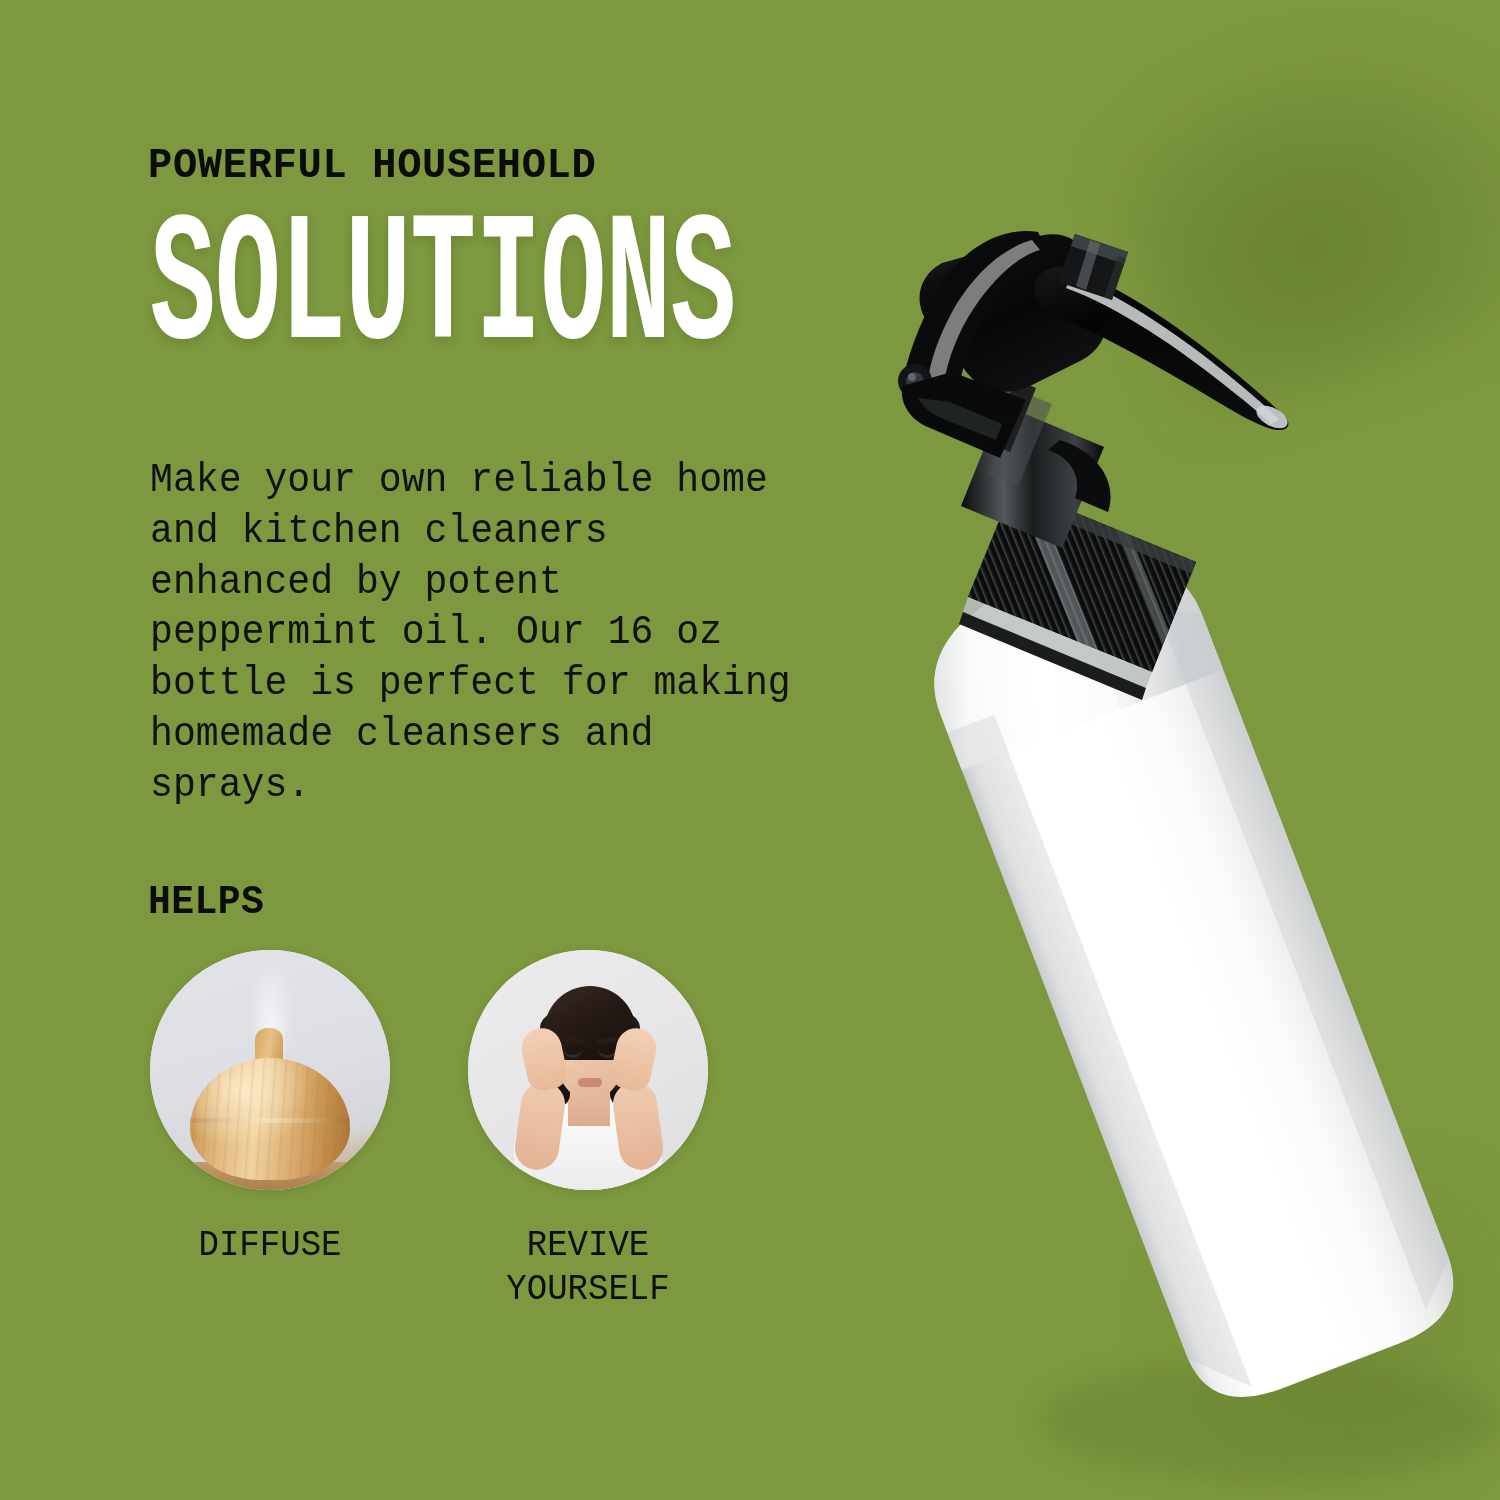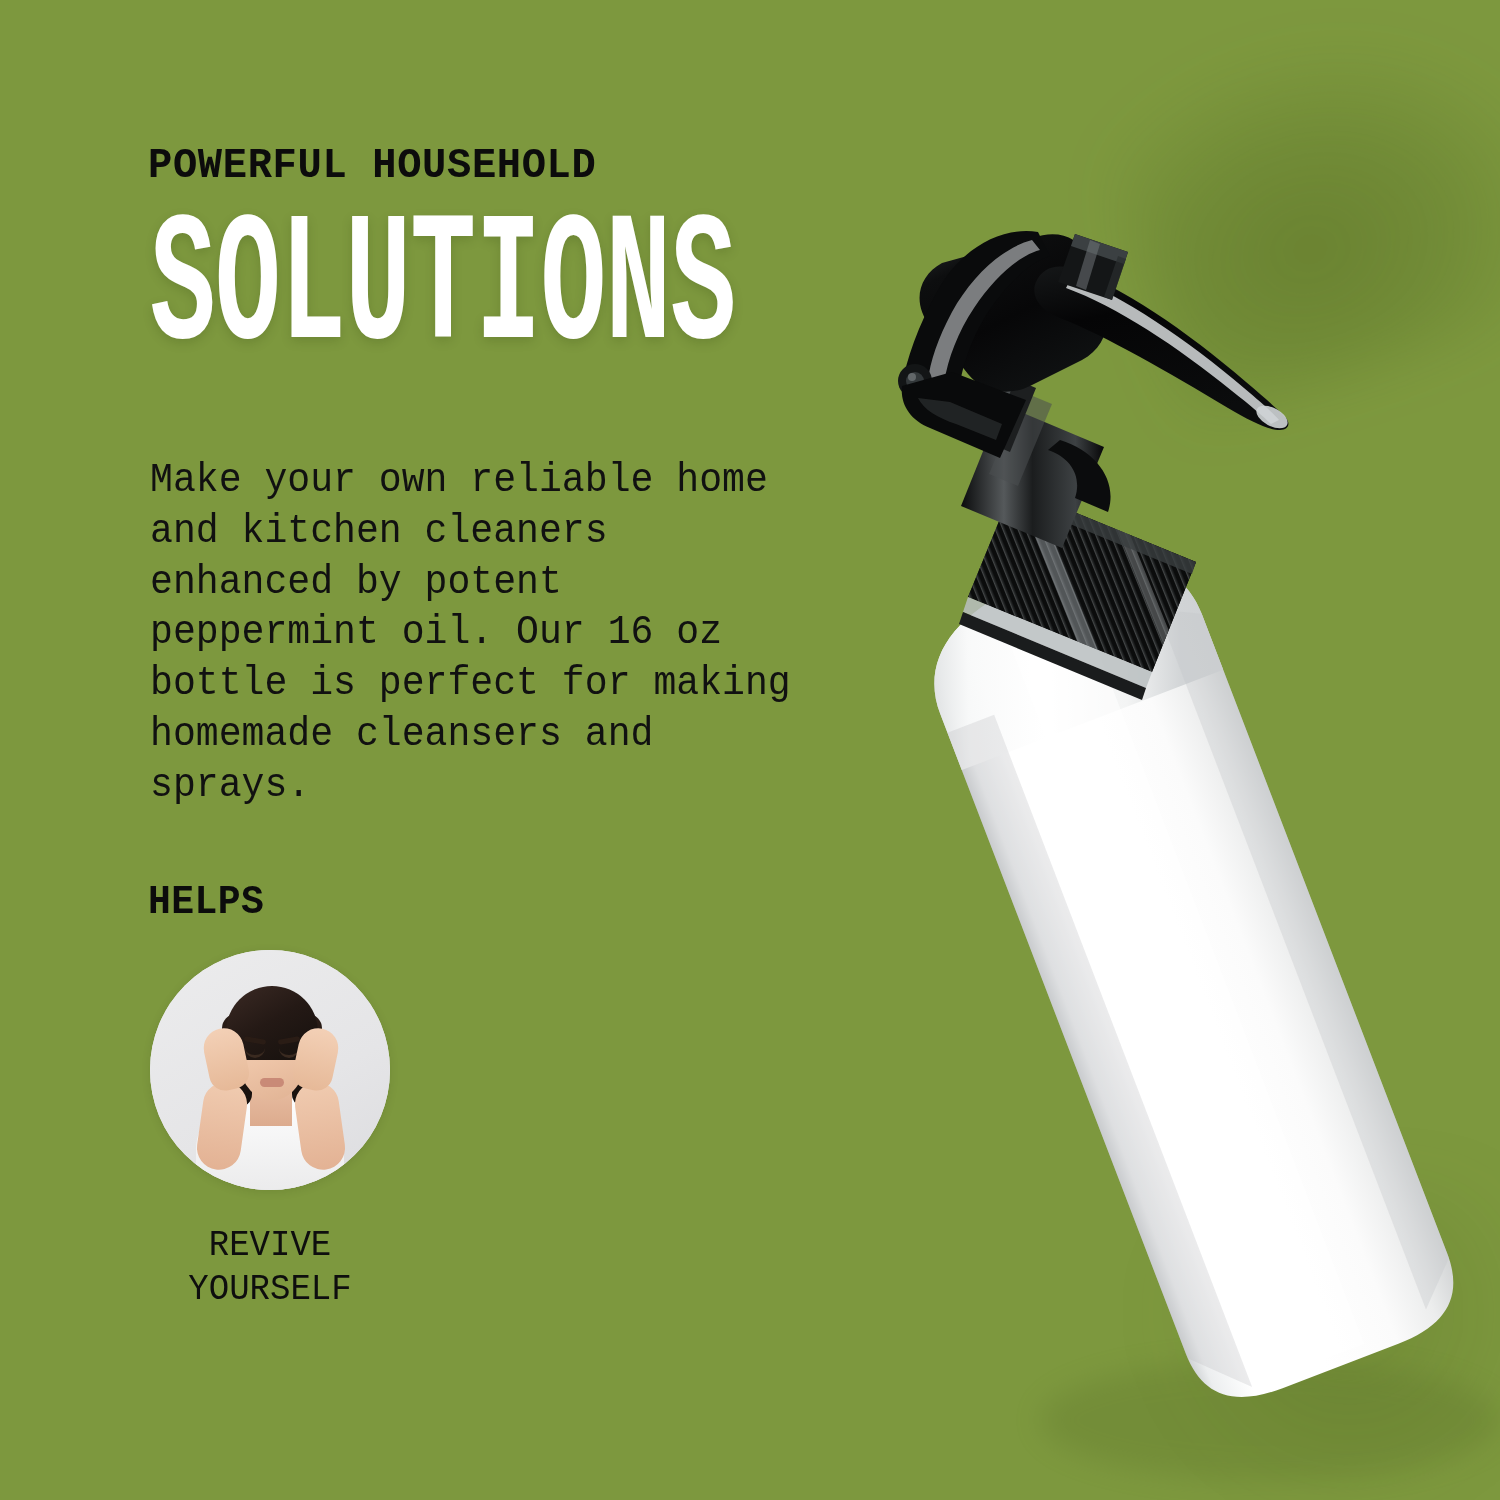--- a/index.html
+++ b/index.html
@@ -273,20 +273,32 @@
   <div class="bg-shadow"></div>
   <div class="bg-shadow2"></div>
 
   <div class="eyebrow">POWERFUL HOUSEHOLD</div>
   <div class="headline">SOLUTIONS</div>
   <div class="body-copy">Make your own reliable home and kitchen cleaners enhanced by potent peppermint oil. Our 16 oz bottle is perfect for making homemade cleansers and sprays.</div>
   <div class="helps-label">HELPS</div>
 
   <div class="helps-row">
 
+    <div class="benefit">
+      <div class="benefit-circle">
+        <div class="diffuser-bg"></div>
+        <div class="diffuser-table"></div>
+        <div class="diffuser-mist"></div>
+        <div class="diffuser-neck"></div>
+        <div class="diffuser-body"></div>
+        <div class="diffuser-grain"></div>
+        <div class="diffuser-seam"></div>
+      </div>
+      <div class="benefit-caption">DIFFUSE</div>
+    </div>
 
     <div class="benefit">
       <div class="benefit-circle">
         <div class="woman-bg"></div>
         <div class="woman-torso"></div>
         <div class="woman-neck"></div>
         <div class="woman-hair-l"></div>
         <div class="woman-hair-r"></div>
         <div class="woman-face"></div>
         <div class="woman-hair-top"></div>

